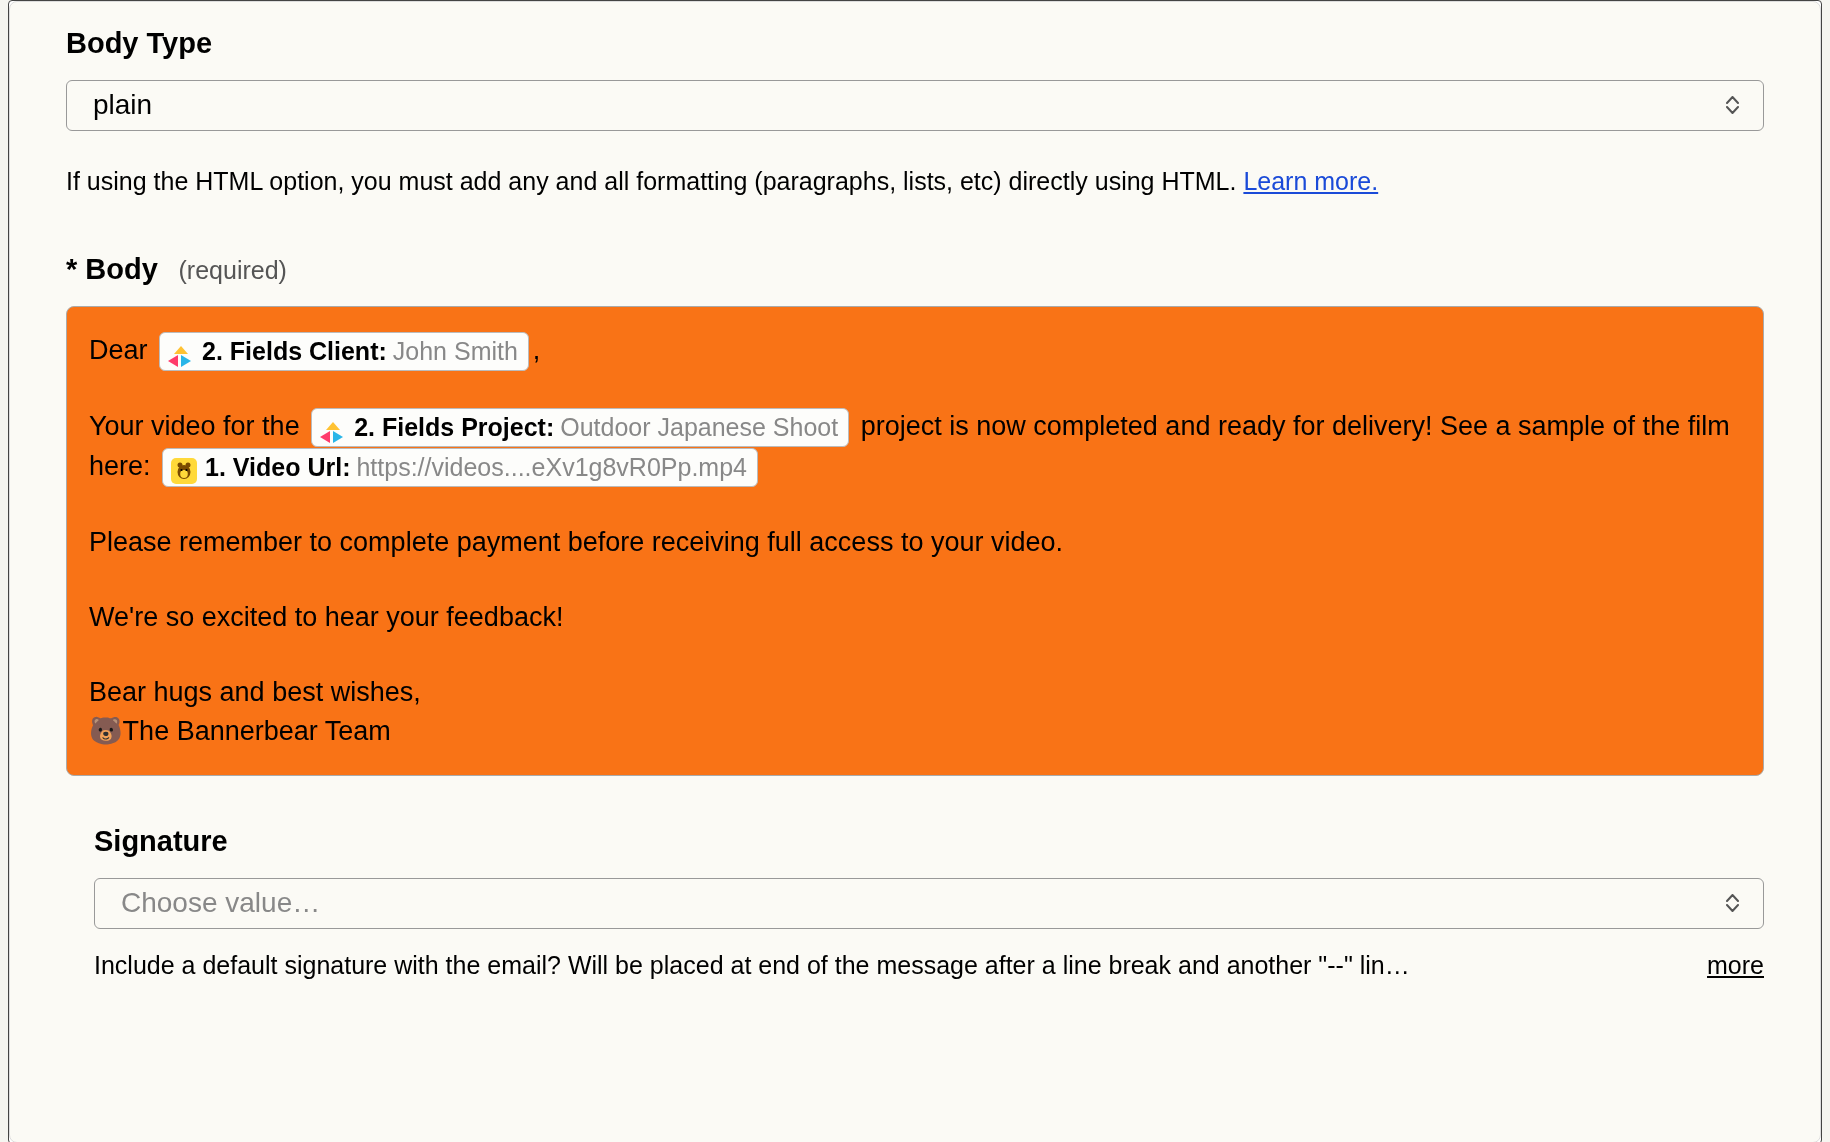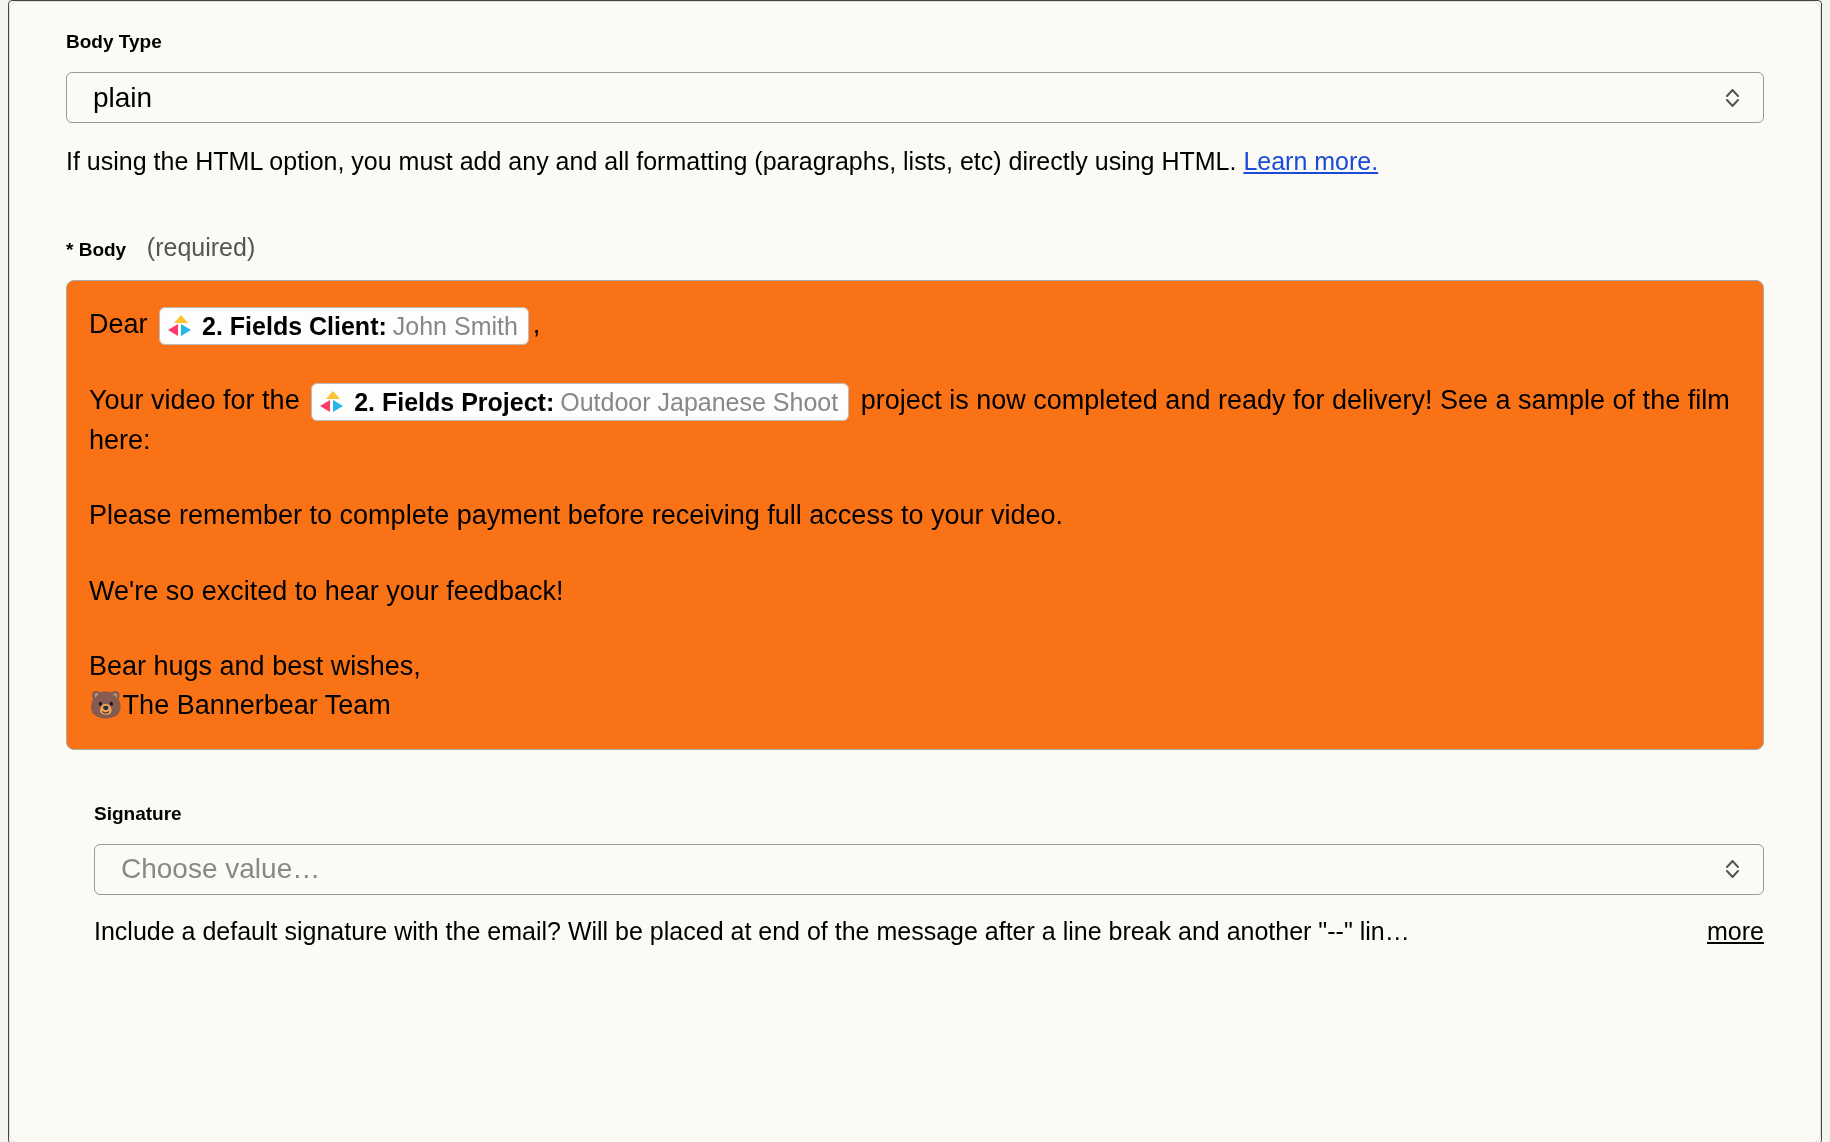--- a/index.html
+++ b/index.html
@@ -22,21 +22,21 @@
       background: #fbfaf5;
       border: 1px solid #ddd;
       border-radius: 8px;
       margin: 0 0 0 0;
       padding: 0 56px 28px 56px;
       min-height: 1142px;
     }
     .field-group { margin-top: 20px; }
     .label {
       font-weight: 700;
-      font-size: 19px;
+      font-size: 29px;
       color: #000;
       display: inline;
     }
     .label .asterisk { font-weight: 700; }
     .required-note {
       font-weight: 400;
       color: #555;
       font-size: 25px;
       margin-left: 14px;
     }
@@ -69,21 +69,21 @@
       flex-direction: column;
       gap: 2px;
     }
     .chev {
       width: 13px; height: 8px;
     }
     .chev svg { display: block; }
     .help-text {
       font-size: 25px;
       color: #000;
-      margin-top: 20px;
+      margin-top: 32px;
       line-height: 1.5;
     }
     .help-text a, .link {
       color: #1a4ad8;
       text-decoration: underline;
       cursor: pointer;
     }
     .help-row {
       display: flex;
       align-items: center;
@@ -111,21 +111,21 @@
       background: #f97316;
       margin-top: 14px;
       padding: 24px 22px;
       font-size: 27px;
       line-height: 1.45;
       min-height: 440px;
     }
     .para-gap { height: 36px; }
     .pill {
       display: inline-flex;
-      align-items: center;
+      align-items: flex-end;
       border: 1px solid #bbb;
       border-radius: 6px;
       background: #fdfdfb;
       padding: 2px 10px 2px 8px;
       margin: 0 4px;
       vertical-align: middle;
       font-size: 25px;
       line-height: 1.3;
     }
     .pill-icon {
@@ -229,20 +229,34 @@
         <div class="flow">
           <span>Your video for the </span>
           <span class="pill">
             <span class="pill-icon">
               <span class="at-icon"><span class="at-top"></span><span class="at-left"></span><span class="at-right"></span></span>
             </span>
             <span class="pill-label">2. Fields Project:</span>
             <span class="pill-value">Outdoor Japanese Shoot</span>
           </span>
           <span> project is now completed and ready for delivery! See a sample of the film here: </span>
+          <span class="pill">
+            <span class="pill-icon-bb">
+              <svg width="16" height="18" viewBox="0 0 16 18">
+                <circle cx="4" cy="3" r="2.5" fill="#7a4a00"></circle>
+                <circle cx="12" cy="3" r="2.5" fill="#7a4a00"></circle>
+                <ellipse cx="8" cy="10" rx="6.5" ry="7" fill="#7a4a00"></ellipse>
+                <ellipse cx="8" cy="12" rx="3.8" ry="4" fill="#ffd93a"></ellipse>
+                <circle cx="5.5" cy="8" r="1.1" fill="#000"></circle>
+                <circle cx="10.5" cy="8" r="1.1" fill="#000"></circle>
+              </svg>
+            </span>
+            <span class="pill-label">1. Video Url:</span>
+            <span class="pill-value">https://videos....eXv1g8vR0Pp.mp4</span>
+          </span>
         </div>
 
         <div class="para-gap"></div>
 
         <div class="flow"><span>Please remember to complete payment before receiving full access to your video.</span></div>
 
         <div class="para-gap"></div>
 
         <div class="flow"><span>We're so excited to hear your feedback!</span></div>
 

